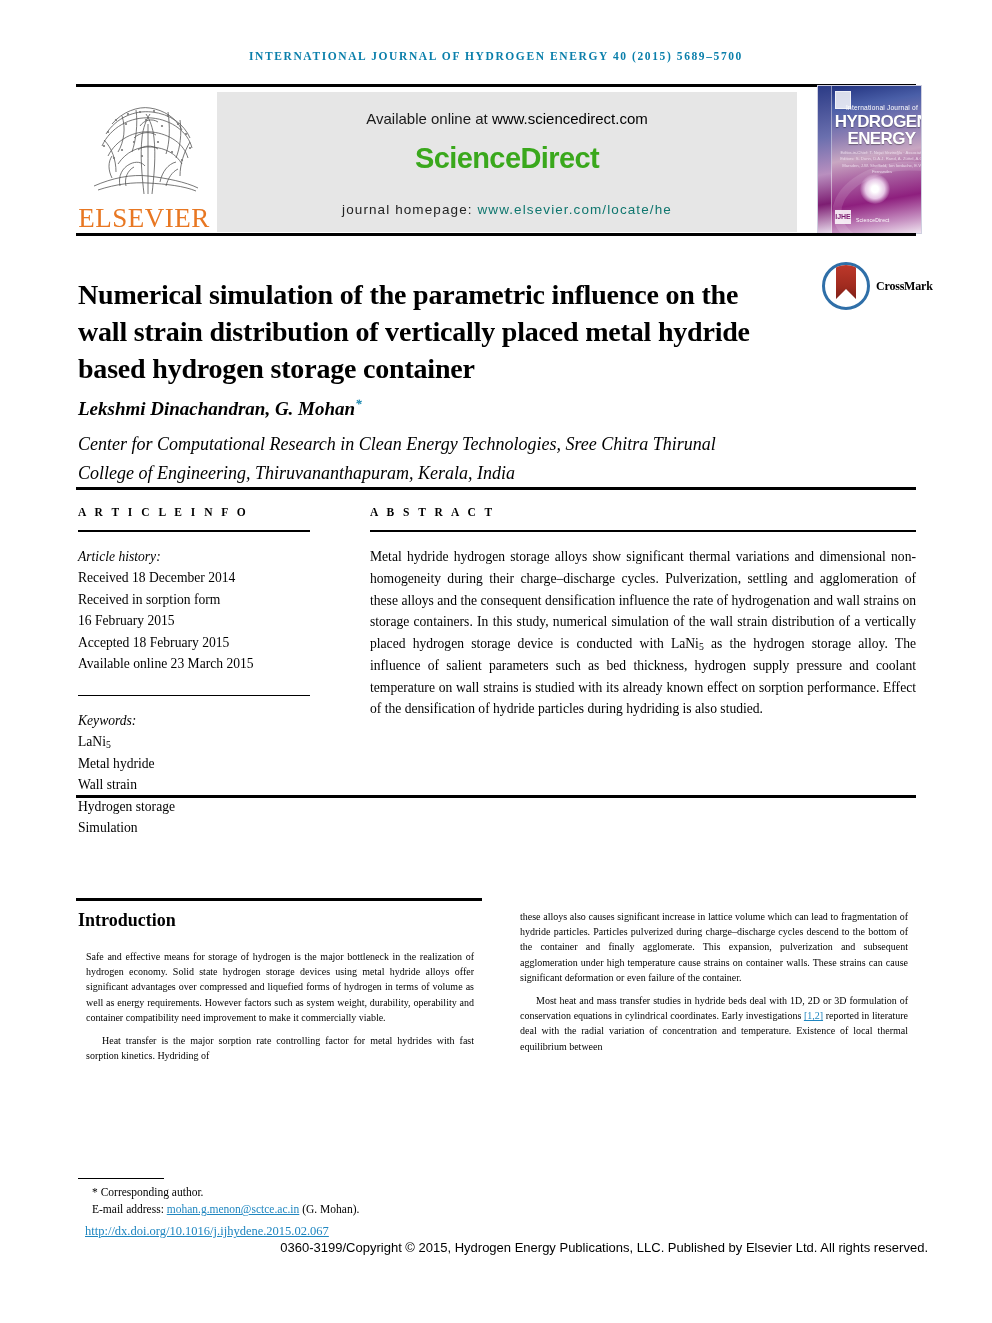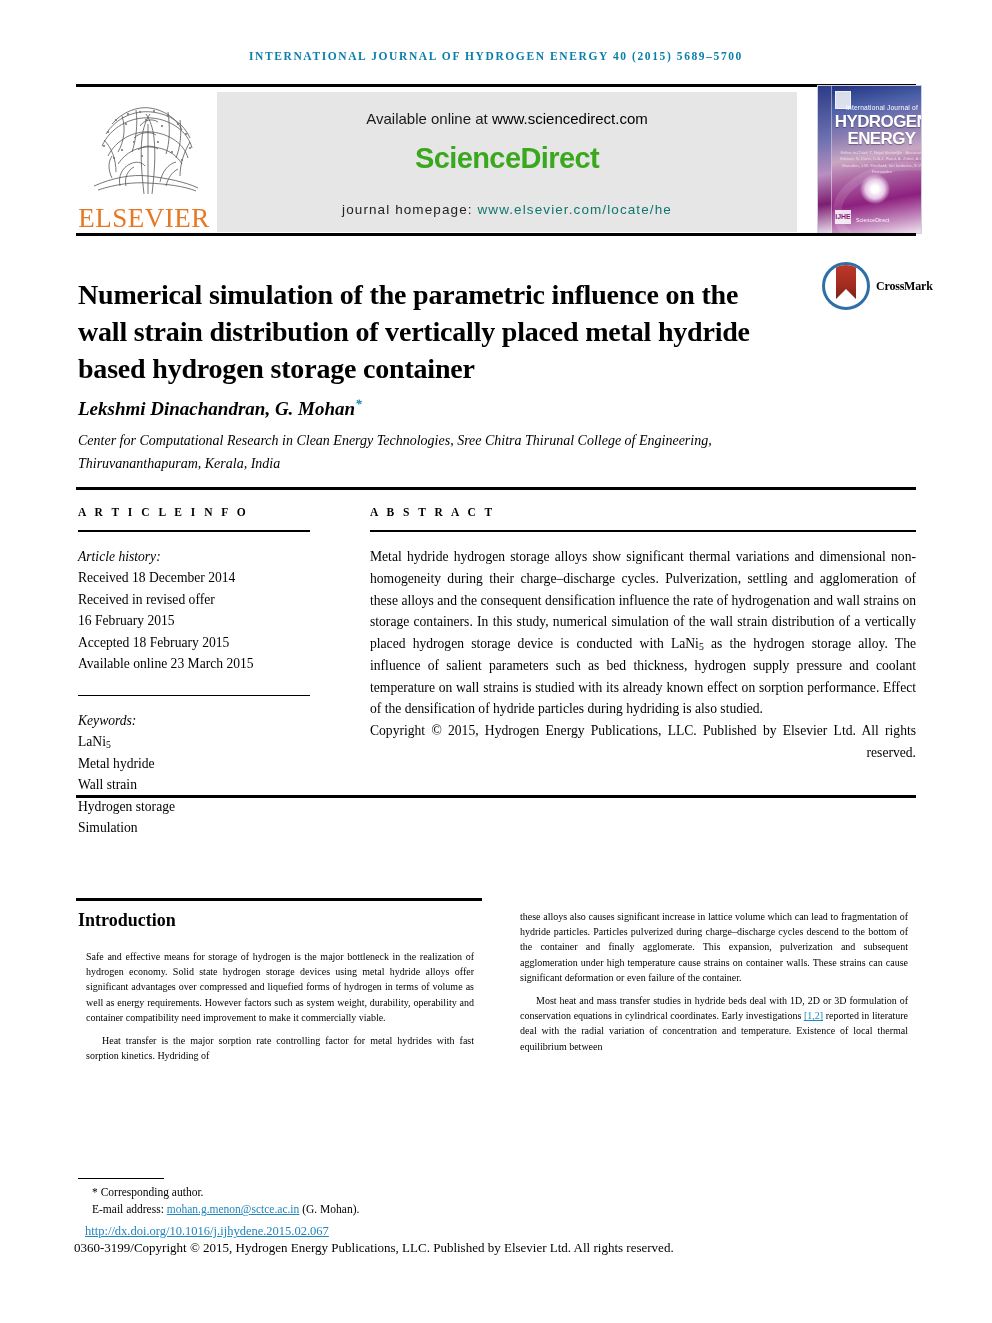--- a/index.html
+++ b/index.html
@@ -251,21 +251,21 @@
     font-weight: bold;
     font-size: 19px;
   }
   .authors .star { color: #0a7fab; font-size: 13px; vertical-align: super; }
   .affiliation {
     position: absolute;
     left: 78px; top: 430px;
     width: 690px;
     font-family: "Liberation Serif", serif;
     font-style: italic;
-    font-size: 14px;
+    font-size: 18px;
     line-height: 1.62;
   }
 
   
   .sec-rule-wide {
     position: absolute;
     left: 76px; top: 487px;
     width: 840px; height: 3px;
     background: #000;
   }
@@ -361,24 +361,25 @@
   .doi {
     position: absolute;
     left: 78px; top: 1224px;
     font-family: "Liberation Serif", serif;
     font-size: 12.5px;
     color: #1f86c0;
     margin-left: 7px;
   }
   .issn {
     position: absolute;
-    left: 74px; top: 1240px;
+    left: 88px; top: 1240px;
     width: 840px;
-    font-family: Liberation Serif, serif;
+    font-family: Liberation Sans, sans-serif;
     font-size: 13px;
+    text-align: right;
   }
 </style>
 </head>
 <body>
 
 <div class="page">
 
   <div class="running-head">International Journal of Hydrogen Energy 40 (2015) 5689–5700</div>
 
   <div class="masthead">
@@ -472,38 +473,37 @@
   <div class="authors"><span>Lekshmi Dinachandran, G. Mohan</span><span class="star">*</span></div>
   <div class="affiliation">Center for Computational Research in Clean Energy Technologies, Sree Chitra Thirunal College of Engineering, Thiruvananthapuram, Kerala, India</div>
 
   <div class="sec-rule-wide"></div>
 
   <div class="col-info">
     <div class="sec-head">A R T I C L E  I N F O</div>
     <div class="hr-thin"></div>
     <div class="info-line ital">Article history:</div>
     <div class="info-line">Received 18 December 2014</div>
-    <div class="info-line">Received in revised offer</div>
+    <div class="info-line">Received in sorption form</div>
     <div class="info-line">16 February 2015</div>
     <div class="info-line">Accepted 18 February 2015</div>
     <div class="info-line">Available online 23 March 2015</div>
     <div class="hr-key"></div>
     <div class="info-line ital">Keywords:</div>
     <div class="info-line">LaNi<span class="sub">5</span></div>
     <div class="info-line">Metal hydride</div>
     <div class="info-line">Wall strain</div>
     <div class="info-line">Hydrogen storage</div>
     <div class="info-line">Simulation</div>
   </div>
 
   <div class="col-abs">
     <div class="sec-head">A B S T R A C T</div>
     <div class="hr-thin"></div>
     <p class="abs-p">Metal hydride hydrogen storage alloys show significant thermal variations and dimensional non-homogeneity during their charge–discharge cycles. Pulverization, settling and agglomeration of these alloys and the consequent densification influence the rate of hydrogenation and wall strains on storage containers. In this study, numerical simulation of the wall strain distribution of a vertically placed hydrogen storage device is conducted with LaNi<span class="sub">5</span> as the hydrogen storage alloy. The influence of salient parameters such as bed thickness, hydrogen supply pressure and coolant temperature on wall strains is studied with its already known effect on sorption performance. Effect of the densification of hydride particles during hydriding is also studied.</p>
-    <p class="abs-copy">Copyright © 2015, Hydrogen Energy Publications, LLC. Published by Elsevier Ltd. All rights reserved.</p>
   </div>
 
   <div class="rule-after-abs"></div>
 
   <div class="rule-body"></div>
 
   <div class="body-l">
     <h2 class="h-intro">Introduction</h2>
     <p class="body-p">Safe and effective means for storage of hydrogen is the major bottleneck in the realization of hydrogen economy. Solid state hydrogen storage devices using metal hydride alloys offer significant advantages over compressed and liquefied forms of hydrogen in terms of volume as well as energy requirements. However factors such as system weight, durability, operability and container compatibility need improvement to make it commercially viable.</p>
     <p class="body-p">Heat transfer is the major sorption rate controlling factor for metal hydrides with fast sorption kinetics. Hydriding of</p>

